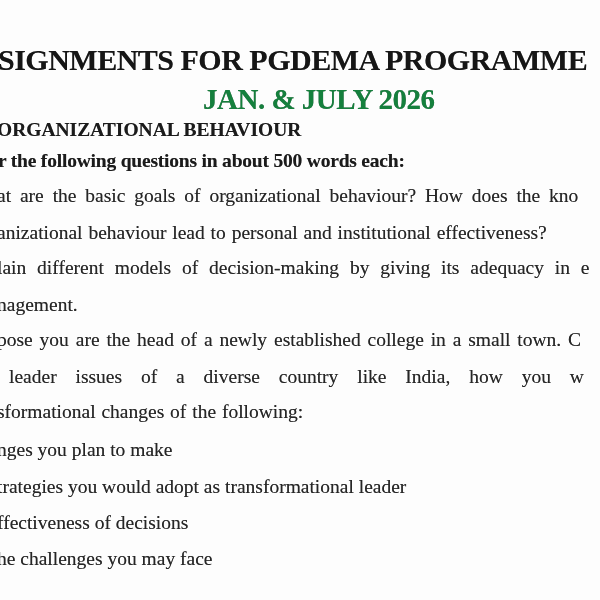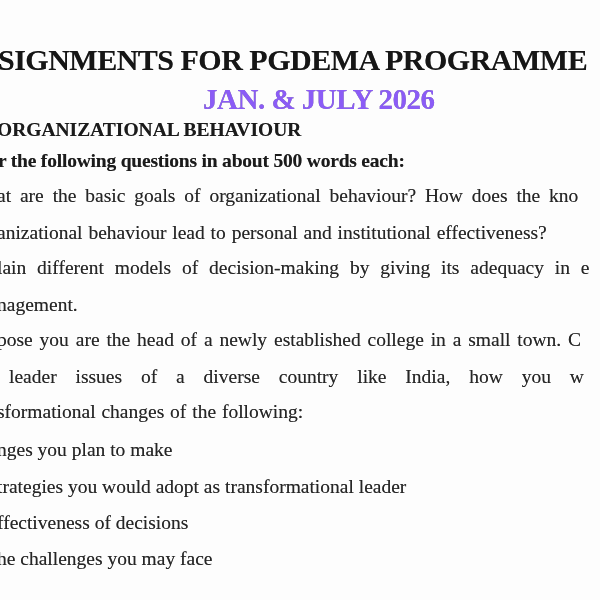--- a/index.html
+++ b/index.html
@@ -26,21 +26,21 @@
   .title-1 {
     top: 45px; left: -2px;
     font-size: 30px; font-weight: bold;
     letter-spacing: -0.5px;
     color: #161616;
   }
   .title-2 {
     top: 85px; left: 203px;
     font-size: 29px; font-weight: bold;
     letter-spacing: -0.5px;
-    color: #8b5cf6;
+    color: #15803d;
   }
   .course {
     top: 120px; left: -3px;
     font-size: 19.5px; font-weight: bold;
     color: #1b1b1b;
   }
   .instruction {
     top: 151px; left: -2px;
     font-size: 19.5px; font-weight: bold;
     letter-spacing: -0.2px;

